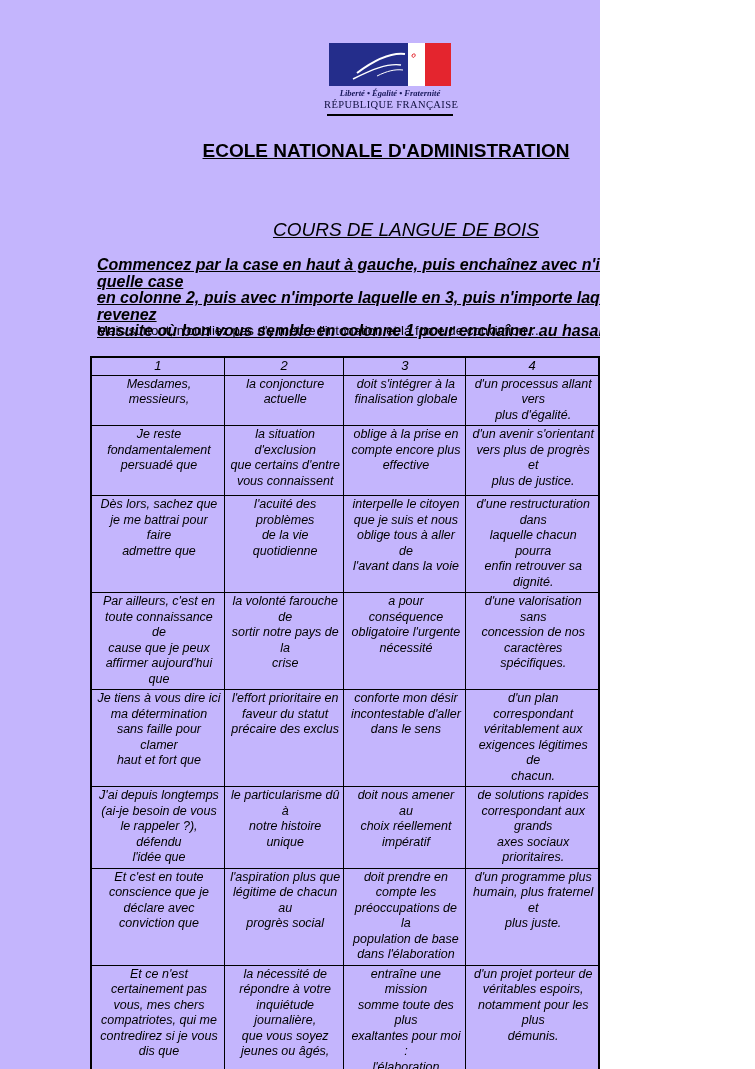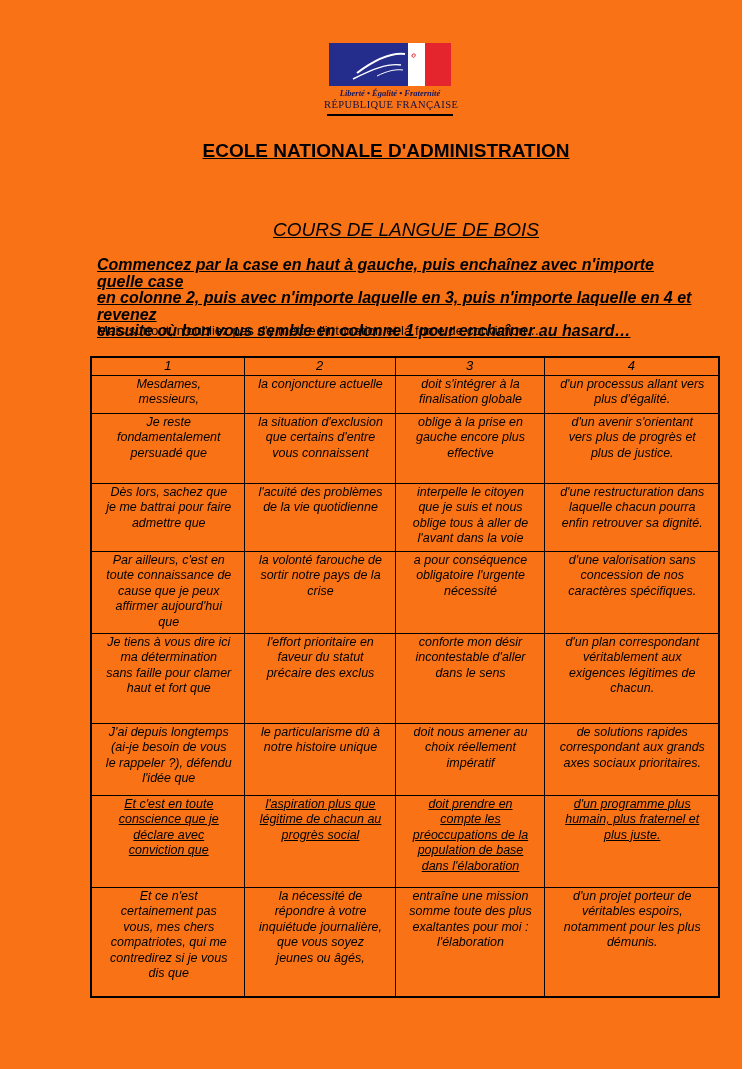--- a/index.html
+++ b/index.html
@@ -1,19 +1,19 @@
 <!DOCTYPE html>
 <html><head>
 <meta charset="utf-8">
 <style>
   * { margin:0; padding:0; box-sizing:border-box; }
   html,body { background:#ffffff; }
   body { font-family:"Liberation Sans", sans-serif; color:#000; }
   .page {
-    position:relative; width:742px; height:1069px; background:#f97316; overflow:hidden;
+    position:relative; width:600px; height:1069px; background:#c4b5fd; overflow:hidden;
   }
 
   
   .logo-block { position:absolute; top:43px; left:324px; width:132px; text-align:center; }
   .flag { display:block; margin:0 auto; }
   .motto {
     font-family:"Liberation Serif", serif; font-style:italic; font-weight:bold;
     font-size:8.5px; white-space:nowrap; margin-top:2px; color:#17175a;
   }
   .republic {
@@ -59,21 +59,21 @@
     padding:1px 3px 2px 5px; white-space:pre-line;
     overflow:hidden;
     text-align:center;
   }
   .phrases tr.hdr td {
     height:18px; text-align:center; vertical-align:middle;
     font-size:13px; padding:0; line-height:16px;
   }
   tr.r1 { height:38px; } tr.r2 { height:70px; } tr.r3 { height:68px; }
   tr.r4 { height:82px; } tr.r5 { height:90px; } tr.r6 { height:72px; }
-  tr.r7 { height:92px;text-decoration:underline; } tr.r8 { height:110px; }
+  tr.r7 { height:92px; } tr.r8 { height:110px; }
 </style>
 </head>
 <body>
 
 <div class="page">
 
   <div class="logo-block">
     <svg class="flag" width="122" height="43" viewBox="0 0 122 43" xmlns="http://www.w3.org/2000/svg">
       <rect x="0" y="0" width="79" height="43" fill="#242D8B"></rect>
       <rect x="79" y="0" width="17" height="43" fill="#ffffff"></rect>
@@ -126,21 +126,21 @@
 plus d'égalité.</td>
       </tr>
       <tr class="r2">
         <td>Je reste
 fondamentalement
 persuadé que</td>
         <td>la situation d'exclusion
 que certains d'entre
 vous connaissent</td>
         <td>oblige à la prise en
-gauche encore plus
+compte encore plus
 effective</td>
         <td>d'un avenir s'orientant
 vers plus de progrès et
 plus de justice.</td>
       </tr>
       <tr class="r3">
         <td>Dès lors, sachez que
 je me battrai pour faire
 admettre que</td>
         <td>l'acuité des problèmes

